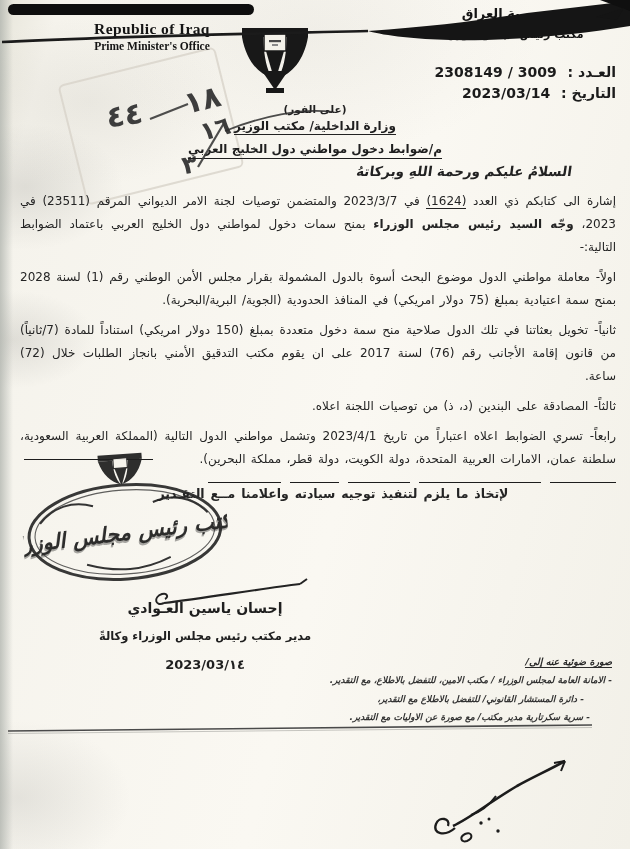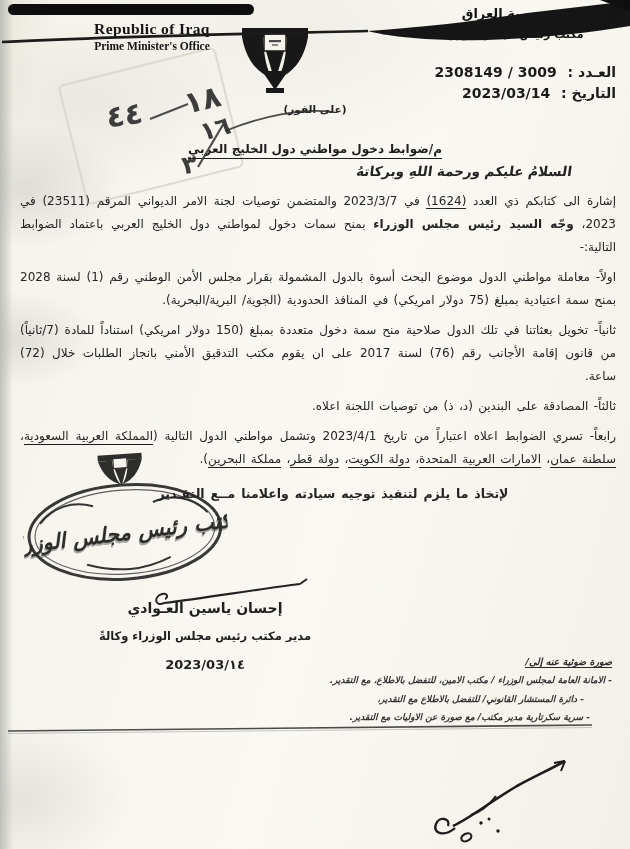--- a/index.html
+++ b/index.html
@@ -40,21 +40,21 @@
   .subject{left:160px;top:142px;width:310px;text-align:center;font-size:12px;font-weight:bold;direction:rtl;}
   .subject span{border-bottom:1.6px solid #1d1d1d;padding-bottom:1.5px;}
   .greeting{right:58px;top:163px;width:260px;text-align:right;direction:rtl;
     font-size:13.5px;font-weight:bold;transform:skewX(-8deg);color:#222;}
 
   .body-text{left:20px;right:14px;top:190px;direction:rtl;text-align:justify;
     font-size:12px;line-height:23px;color:#242424;word-spacing:1.5px;}
   .body-text p{margin:0 0 7px 0;}
   .clabel{font-weight:normal;}
   .ref-underline{border-bottom:1.3px solid #222;}
-  .country{border-bottom:1.6px solid #1d1d1d;padding-bottom:1px;}
+  .country{border-bottom:1.6px solid #1d1d1d;padding-bottom:16px;}
   .closing{margin-top:11px;text-align:center;font-weight:bold;font-size:12.5px;padding-left:30px;}
 
   .stamp{left:22px;top:452px;width:205px;height:135px;transform:rotate(-4deg);opacity:.93;}
   .sig-stroke{left:148px;top:574px;width:165px;height:36px;}
   .sig-name{left:85px;top:600px;width:240px;text-align:center;font-size:14px;font-weight:bold;direction:rtl;}
   .sig-title{left:60px;top:629px;width:290px;text-align:center;font-size:11.5px;font-weight:bold;direction:rtl;}
   .sig-date{left:100px;top:657px;width:210px;text-align:center;font-size:13px;font-weight:bold;direction:ltr;}
 
   .cc{right:18px;top:650px;width:335px;direction:rtl;color:#2a2a2a;font-style:italic;}
   .cc .cc-head{font-size:9.5px;font-weight:bold;display:inline-block;border-bottom:1.2px solid #2a2a2a;margin-bottom:3px;}
@@ -115,20 +115,23 @@
       <span class="lbl">العـدد :</span>
       <span>3009 / 2308149</span>
     </div>
     <div class="row">
       <span class="lbl">التاريخ :</span>
       <span>2023/03/14</span>
     </div>
   </div>
 
   <div class="abs urgency">(على الفور)</div>
+  <div class="abs to-line">
+    <span>وزارة الداخلية/ مكتب الوزير</span>
+  </div>
   <div class="abs subject">
     <span>م/ضوابط دخول مواطني دول الخليج العربي</span>
   </div>
   <div class="abs greeting">السلامُ عليكم ورحمة اللهِ وبركاتهُ</div>
 
   <div class="abs body-text">
     <p><span>إشارة الى كتابكم ذي العدد </span><span class="ref-underline">(1624)</span><span> في 2023/3/7 والمتضمن توصيات لجنة الامر الديواني المرقم (23511) في 2023، </span><span class="b">وجّه السيد رئيس مجلس الوزراء</span><span> بمنح سمات دخول لمواطني دول الخليج العربي باعتماد الضوابط التالية:-</span></p>
     <p><span class="clabel">اولاً-</span> <span>معاملة مواطني الدول موضوع البحث أسوة بالدول المشمولة بقرار مجلس الأمن الوطني رقم (1) لسنة 2028 بمنح سمة اعتيادية بمبلغ (75 دولار امريكي) في المنافذ الحدودية (الجوية/ البرية/البحرية).</span></p>
     <p><span class="clabel">ثانياً-</span> <span>تخويل بعثاتنا في تلك الدول صلاحية منح سمة دخول متعددة بمبلغ (150 دولار امريكي) استناداً للمادة (7/ثانياً) من قانون إقامة الأجانب رقم (76) لسنة 2017 على ان يقوم مكتب التدقيق الأمني بانجاز الطلبات خلال (72) ساعة.</span></p>
     <p><span class="clabel">ثالثاً-</span> <span>المصادقة على البندين (د، ذ) من توصيات اللجنة اعلاه.</span></p>

